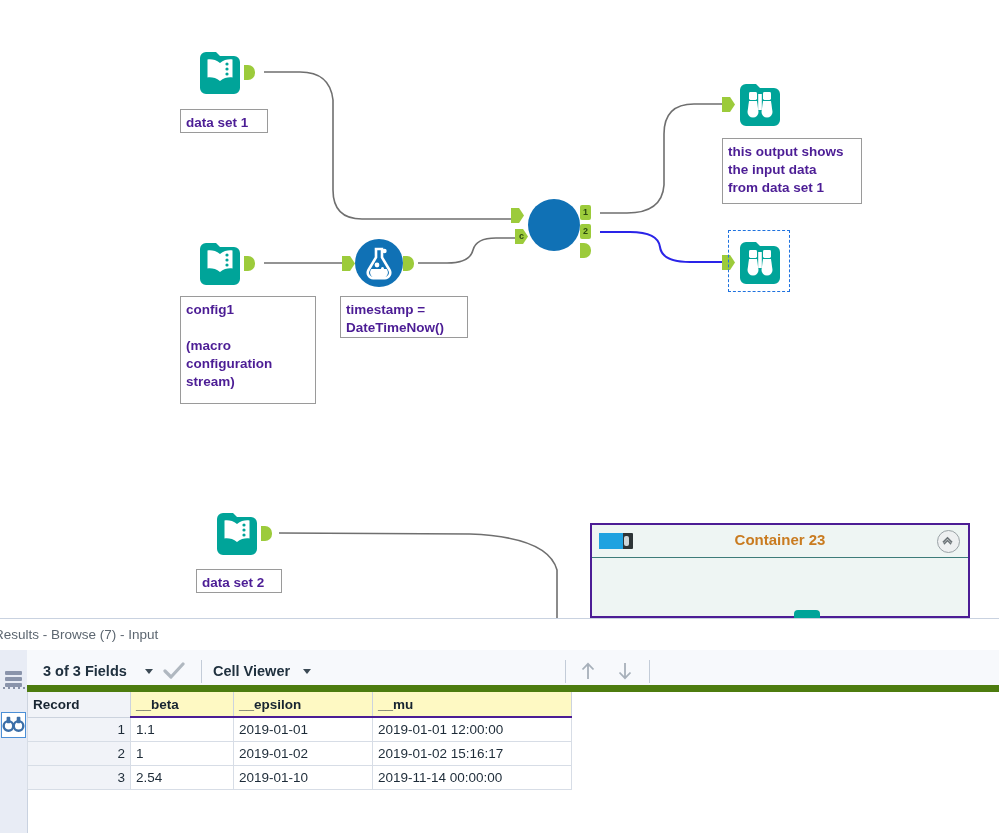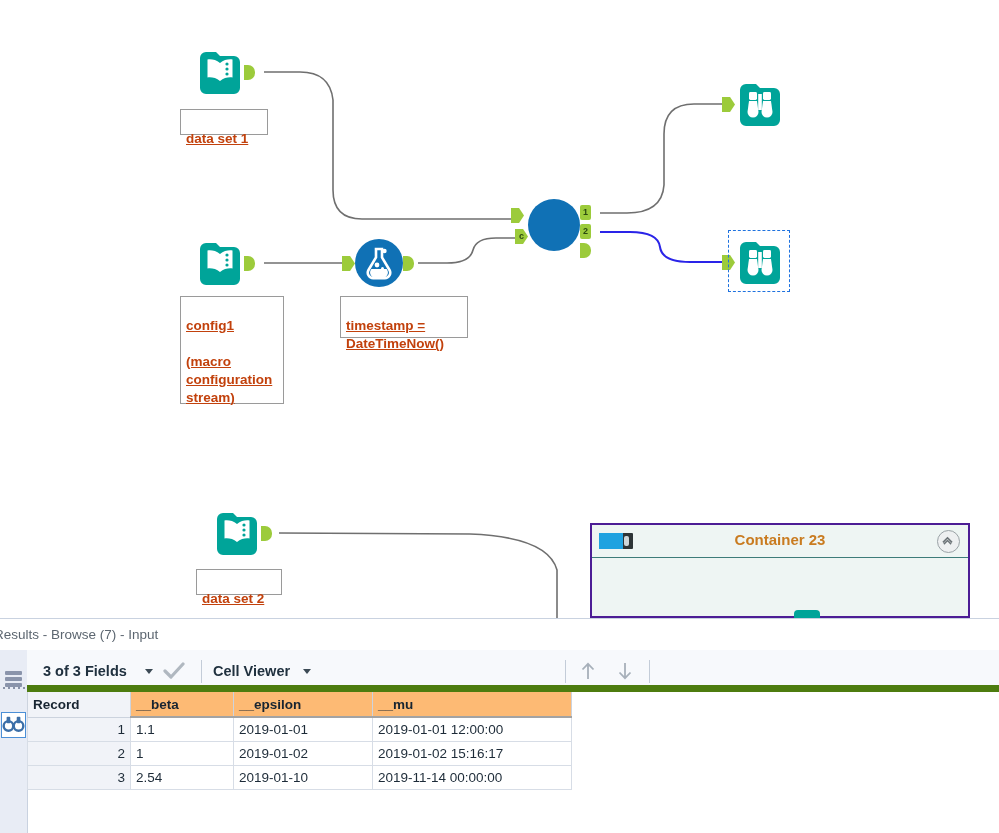--- a/index.html
+++ b/index.html
@@ -69,29 +69,28 @@
     clip-path: polygon(0 0, 62% 0, 100% 50%, 62% 100%, 0 100%);
     width: 13px;
   }
   .anchor.out.sq { border-radius: 2px; }
 
   
   .annot {
     position: absolute;
     border: 1px solid #9a9a9a;
     background: #ffffff;
-    color: #c2410c;
+    color: #4c1d95;
     font-family: "Liberation Sans", sans-serif;
     font-size: 13.5px;
     font-weight: bold;
     line-height: 18px;
-    padding: 20px 5px 4px 5px;
+    padding: 4px 5px 4px 5px;
     box-sizing: border-box;
     white-space: pre-wrap;
-    text-decoration: underline;
   }
 
   
   #container23 {
     position: absolute;
     left: 590px; top: 523px;
     width: 380px; height: 95px;
     border: 2px solid #4c1d95;
     background: #eef5f3;
     box-sizing: border-box;
@@ -240,28 +239,28 @@
     font-family: "Liberation Sans", sans-serif;
     font-size: 13.5px;
   }
   #grid table {
     border-collapse: collapse;
     width: 500px;
     table-layout: fixed;
   }
   #grid th {
     height: 24px;
-    background: #fdba74;
+    background: #fef9c3;
     color: #172431;
     font-size: 13.5px;
     font-weight: bold;
     text-align: left;
     padding: 0 5px;
     border-right: 1px solid #ccd3de;
-    border-bottom: 2px solid #a3a3a3;
+    border-bottom: 2px solid #4c1d95;
     white-space: nowrap;
   }
   #grid th.rec-head {
     border-bottom: 1px solid #ccd3de;
     background: #f1f3f8;
   }
   #grid td {
     height: 23px;
     background: #ffffff;
     color: #1d2b38;
@@ -318,21 +317,21 @@
       <svg class="glyph" viewBox="0 0 48 48">
         <path d="M4,10 a6,6 0 0 1 6,-6 h10 l4,4 h14 a6,6 0 0 1 6,6 v26 a6,6 0 0 1 -6,6 h-28 a6,6 0 0 1 -6,-6 z" fill="#00a499"></path>
         <path d="M24,15 C20,11.5 15,11 11.5,11.5 v18 C15,29 20,29.5 24,33 Z" fill="#ffffff"></path>
         <path d="M24,15 C28,11.5 33,11 36.5,11.5 v18 C33,29 28,29.5 24,33 Z" fill="#ffffff"></path>
         <circle cx="31" cy="16" r="1.6" fill="#00a499"></circle>
         <circle cx="31" cy="21" r="1.6" fill="#00a499"></circle>
         <circle cx="31" cy="26" r="1.6" fill="#00a499"></circle>
       </svg>
       <div class="anchor out" style="left:48px; top:17px;"></div>
     </div>
-    <div class="annot" style="left:180px; top:296px; width:104px; height:108px;">config1
+    <div class="annot" style="left:180px; top:296px; width:136px; height:108px;">config1
 
 (macro
 configuration
 stream)</div>
 
     <div class="tool" style="left:355px; top:239px;">
       <svg class="glyph" viewBox="0 0 48 48">
         <circle cx="24" cy="24" r="24" fill="#1071b5"></circle>
         <path d="M21,10 h6 v8.5 l7.5,12.5 a5.5,5.5 0 0 1 -4.7,8.2 h-11.6 a5.5,5.5 0 0 1 -4.7,-8.2 L21,18.5 Z" fill="none" stroke="#ffffff" stroke-width="2.6"></path>
         <path d="M16.4,30 h15.2 a5.5,5.5 0 0 1 -4.7,9 h-5.8 a5.5,5.5 0 0 1 -4.7,-9 Z" fill="#ffffff"></path>
@@ -361,20 +360,23 @@
       <svg class="glyph" viewBox="0 0 48 48">
         <path d="M4,10 a6,6 0 0 1 6,-6 h10 l4,4 h14 a6,6 0 0 1 6,6 v26 a6,6 0 0 1 -6,6 h-28 a6,6 0 0 1 -6,-6 z" fill="#00a499"></path>
         <rect x="13" y="12" width="8" height="8" rx="1.4" fill="#ffffff"></rect>
         <rect x="27" y="12" width="8" height="8" rx="1.4" fill="#ffffff"></rect>
         <path d="M13,21 h8 l1.5,11 a5.5,5.5 0 0 1 -11,0 Z" fill="#ffffff"></path>
         <path d="M27,21 h8 l1.5,11 a5.5,5.5 0 0 1 -11,0 Z" fill="#ffffff"></path>
         <rect x="22.2" y="14" width="3.6" height="16" fill="#ffffff"></rect>
       </svg>
       <div class="anchor in" style="left:-14px; top:17px;"></div>
     </div>
+    <div class="annot" style="left:722px; top:138px; width:140px; height:66px;">this output shows
+the input data
+from data set 1</div>
 
     <div class="tool selected" style="left:736px; top:238px;">
       <svg class="glyph" viewBox="0 0 48 48">
         <path d="M4,10 a6,6 0 0 1 6,-6 h10 l4,4 h14 a6,6 0 0 1 6,6 v26 a6,6 0 0 1 -6,6 h-28 a6,6 0 0 1 -6,-6 z" fill="#00a499"></path>
         <rect x="13" y="12" width="8" height="8" rx="1.4" fill="#ffffff"></rect>
         <rect x="27" y="12" width="8" height="8" rx="1.4" fill="#ffffff"></rect>
         <path d="M13,21 h8 l1.5,11 a5.5,5.5 0 0 1 -11,0 Z" fill="#ffffff"></path>
         <path d="M27,21 h8 l1.5,11 a5.5,5.5 0 0 1 -11,0 Z" fill="#ffffff"></path>
         <rect x="22.2" y="14" width="3.6" height="16" fill="#ffffff"></rect>
       </svg>

